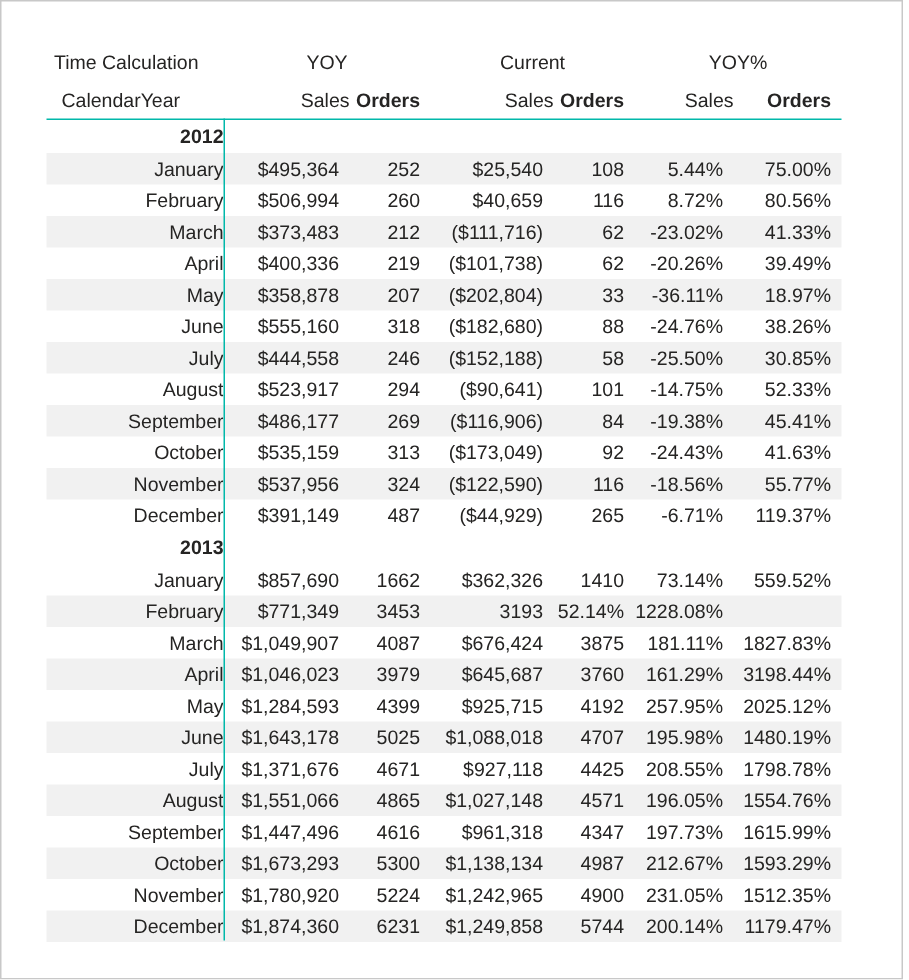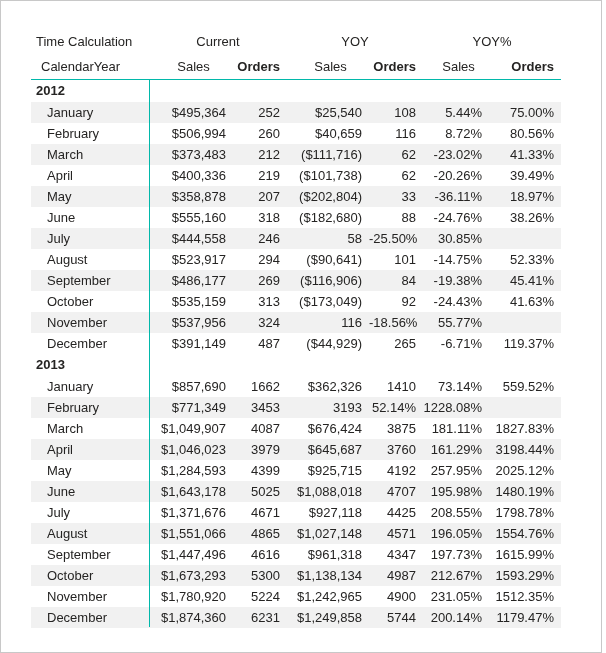--- a/index.html
+++ b/index.html
@@ -23,41 +23,41 @@
   .matrix{position:absolute;left:30px;top:28px;width:530px;}
   .grow{display:grid;grid-template-columns:118px 138px 136px 138px;height:25px;line-height:25px;}
   .crow{display:grid;grid-template-columns:118px 84px 54px 82px 54px 66px 72px;height:25px;line-height:25px;border-bottom:1px solid var(--accent);}
   .row{display:grid;grid-template-columns:118px 84px 54px 82px 54px 66px 72px;height:21px;line-height:21px;}
   .year-row{height:22px;line-height:22px;font-weight:bold;}
   .banded{background:var(--band);}
   .cell{white-space:nowrap;overflow:hidden;}
   .corner{padding-left:5px;text-align:left;}
   .gc{text-align:center;}
   .rowfield{padding-left:10px;text-align:left;}
-  .h-sales{text-align:center;padding-left:5px;}
+  .h-sales{text-align:right;padding-left:5px;}
   .h-orders{text-align:right;padding-right:7px;font-weight:bold;}
-  .c0{text-align:left;}
+  .c0{text-align:right;}
   .year-label{padding-left:5px;}
   .month-label{padding-left:16px;}
   .num{text-align:right;padding-right:7px;}
   .vline{
     position:absolute;left:148px;top:78px;width:1px;height:548px;
     background:var(--accent);
   }
 </style>
 </head>
 <body>
 
 <div class="visual">
   <div class="matrix">
 
     <div class="grow">
       <div class="cell corner">Time Calculation</div>
+      <div class="cell gc">YOY</div>
       <div class="cell gc">Current</div>
-      <div class="cell gc">YOY</div>
       <div class="cell gc">YOY%</div>
     </div>
 
     <div class="crow">
       <div class="cell rowfield">CalendarYear</div>
       <div class="cell h-sales">Sales</div>
       <div class="cell h-orders">Orders</div>
       <div class="cell h-sales">Sales</div>
       <div class="cell h-orders">Orders</div>
       <div class="cell h-sales">Sales</div>
@@ -125,20 +125,21 @@
           <div class="cell num">318</div>
           <div class="cell num">($182,680)</div>
           <div class="cell num">88</div>
           <div class="cell num">-24.76%</div>
           <div class="cell num">38.26%</div>
         </div>
         <div class="row month-row banded">
           <div class="cell c0 month-label">July</div>
           <div class="cell num">$444,558</div>
           <div class="cell num">246</div>
+          <div class="cell num">($152,188)</div>
           <div class="cell num">58</div>
           <div class="cell num">-25.50%</div>
           <div class="cell num">30.85%</div>
         </div>
         <div class="row month-row">
           <div class="cell c0 month-label">August</div>
           <div class="cell num">$523,917</div>
           <div class="cell num">294</div>
           <div class="cell num">($90,641)</div>
           <div class="cell num">101</div>
@@ -160,20 +161,21 @@
           <div class="cell num">313</div>
           <div class="cell num">($173,049)</div>
           <div class="cell num">92</div>
           <div class="cell num">-24.43%</div>
           <div class="cell num">41.63%</div>
         </div>
         <div class="row month-row banded">
           <div class="cell c0 month-label">November</div>
           <div class="cell num">$537,956</div>
           <div class="cell num">324</div>
+          <div class="cell num">($122,590)</div>
           <div class="cell num">116</div>
           <div class="cell num">-18.56%</div>
           <div class="cell num">55.77%</div>
         </div>
         <div class="row month-row">
           <div class="cell c0 month-label">December</div>
           <div class="cell num">$391,149</div>
           <div class="cell num">487</div>
           <div class="cell num">($44,929)</div>
           <div class="cell num">265</div>

